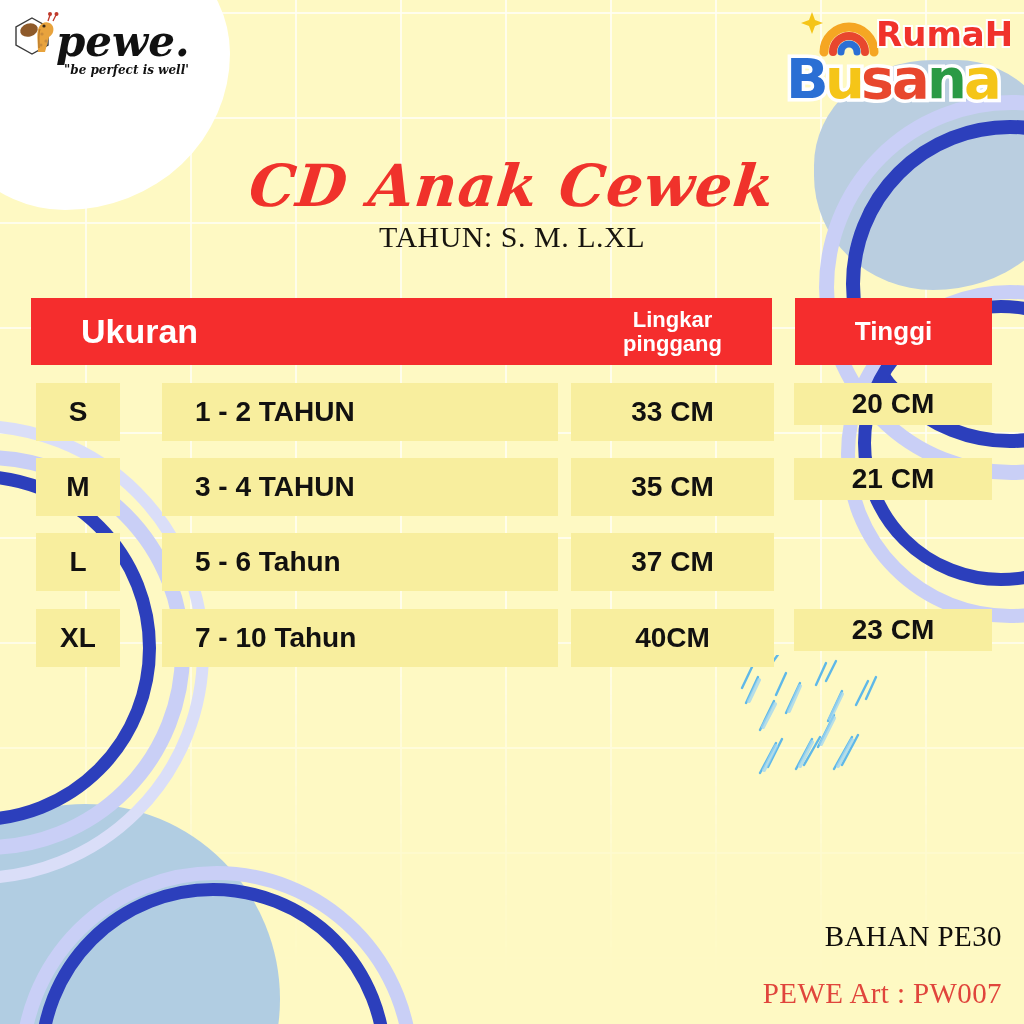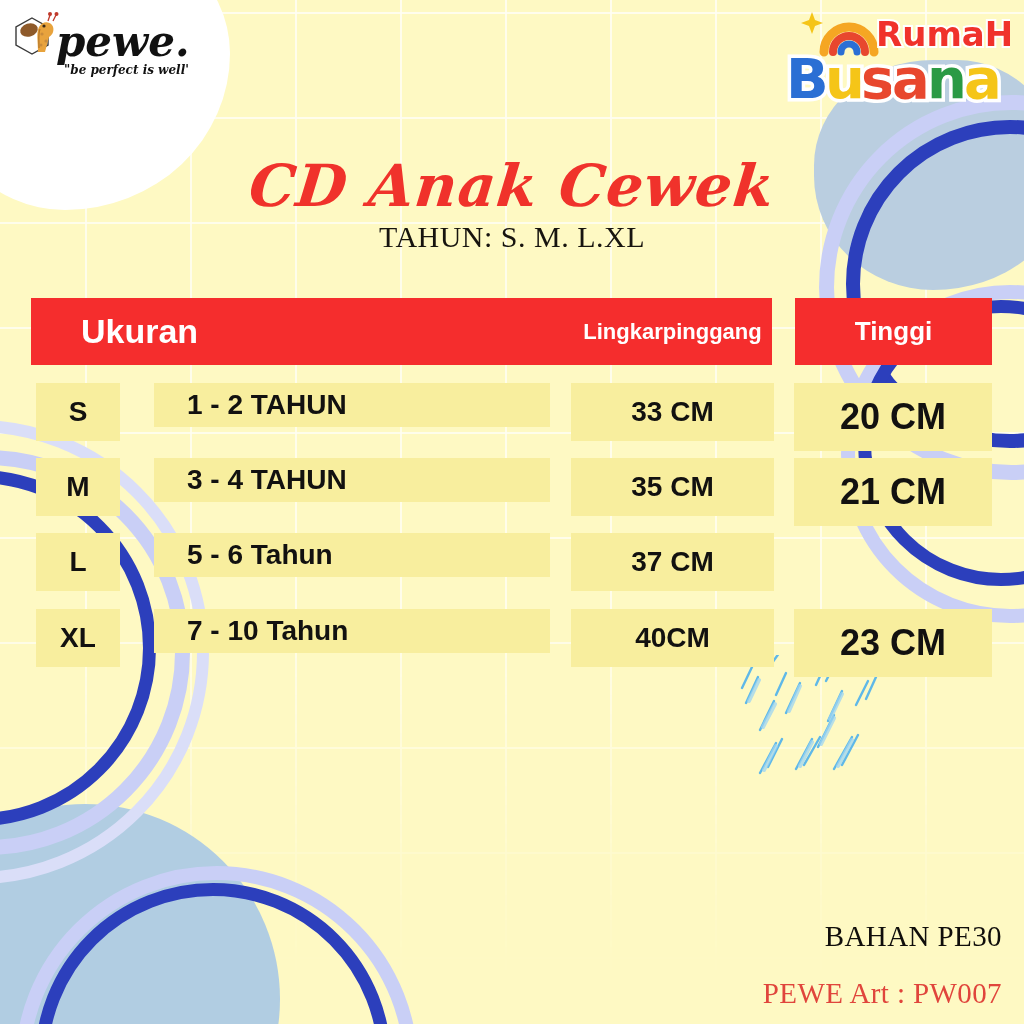--- a/index.html
+++ b/index.html
@@ -201,21 +201,21 @@
     padding-left: 50px;
     box-sizing: border-box;
     justify-content: flex-start;
   }
   .hdr-lingkar {
     left: 573px; top: 298px;
     width: 199px; height: 67px;
     font-size: 22px;
     justify-content: center;
     text-align: center;
-    flex-direction: row;
+    flex-direction: column;
   }
   .hdr-tinggi {
     left: 795px; top: 298px;
     width: 197px; height: 67px;
     font-size: 26px;
     justify-content: center;
   }
   .cell {
     position: absolute;
     background: #F8EE9E;
@@ -225,37 +225,37 @@
     align-items: center;
     box-sizing: border-box;
   }
   .cell-size {
     left: 36px;
     width: 84px; height: 58px;
     font-size: 28px;
     justify-content: center;
   }
   .cell-age {
-    left: 154px;
-    width: 396px; height: 44px;
+    left: 162px;
+    width: 396px; height: 58px;
     font-size: 28px;
     padding-left: 33px;
     justify-content: flex-start;
     text-align: right;
   }
   .cell-waist {
     left: 571px;
     width: 203px; height: 58px;
     font-size: 28px;
     justify-content: center;
   }
   .cell-height {
     left: 794px;
-    width: 198px; height: 68px;
-    font-size: 36px;
+    width: 198px; height: 42px;
+    font-size: 28px;
     justify-content: center;
   }
 
   
   .footer-material {
     position: absolute;
     right: 22px; top: 920px;
     font-family: "Liberation Serif", serif;
     font-size: 29px;
     color: #100E0B;

